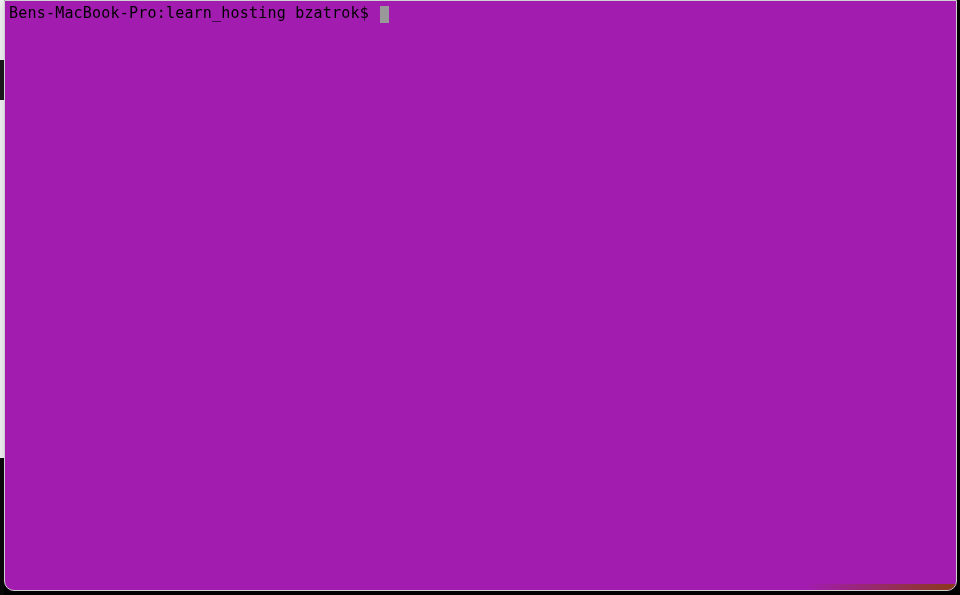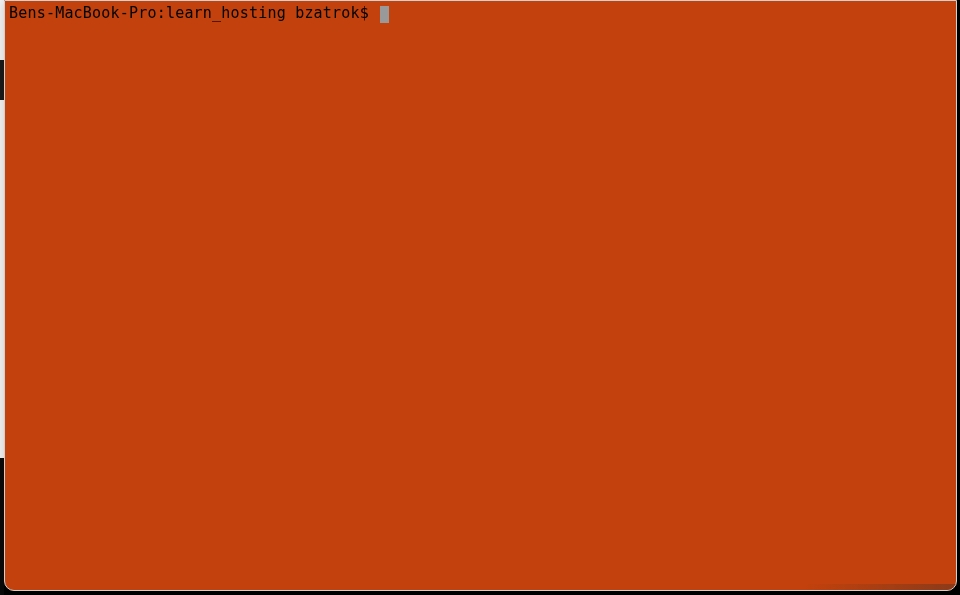--- a/index.html
+++ b/index.html
@@ -14,21 +14,21 @@
       font-family: "SF Mono", "Menlo", "Monaco", "Consolas", monospace;
       font-size: 15px;
       overflow: hidden;
     }
     .terminal-window {
       position: absolute;
       top: 0;
       left: 4px;
       width: 953px;
       height: 591px;
-      background: #c2410c;
+      background: #a21caf;
       border-radius: 0 0 10px 10px;
       border: 1px solid #d0d0d0;
       box-shadow: 0 2px 8px rgba(0,0,0,0.15);
       overflow: hidden;
     }
     .terminal-content {
       width: 100%;
       height: 100%;
       padding: 3px 4px;
       color: #000;

